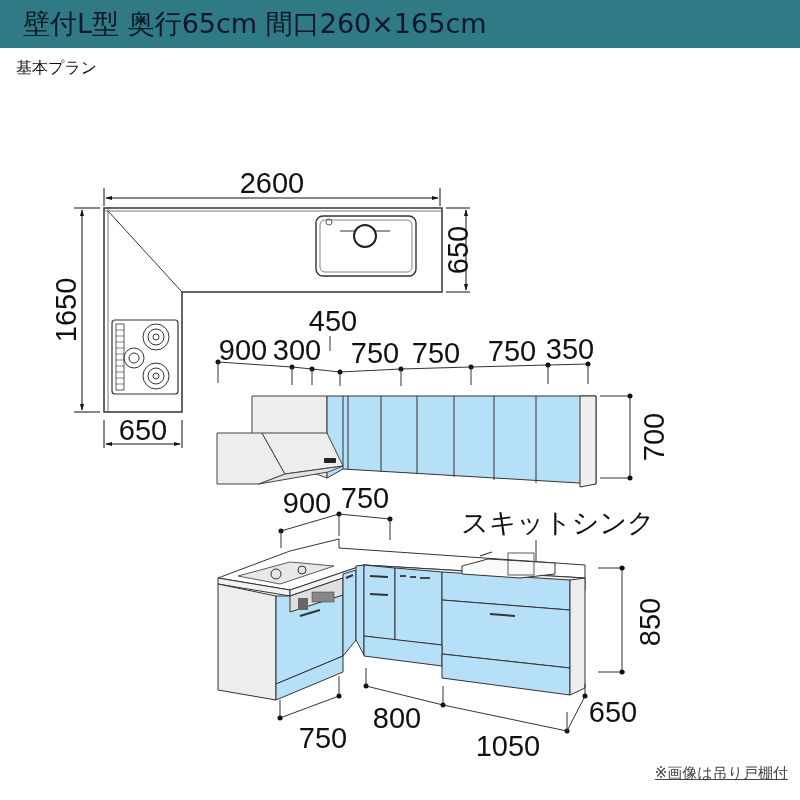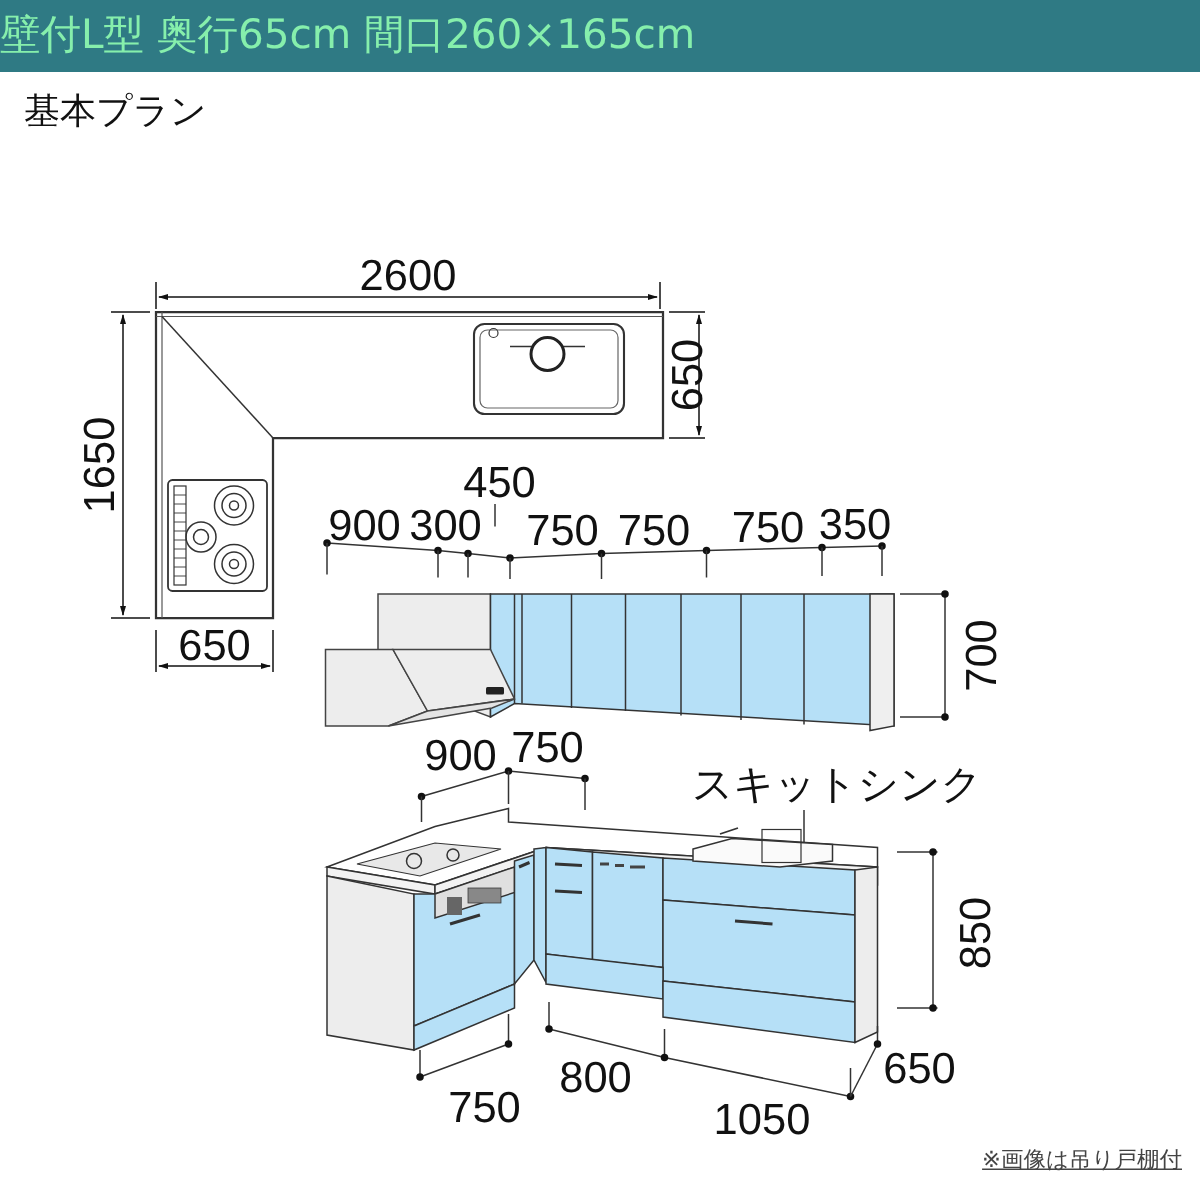--- a/index.html
+++ b/index.html
@@ -1,24 +1,24 @@
 <!DOCTYPE html>
 <html><head>
 <meta charset="utf-8">
 <style>
   html, body { margin: 0; padding: 0; background: #ffffff; }
   body { width: 800px; height: 800px; position: relative; overflow: hidden; font-family: "DejaVu Sans", "Liberation Sans", sans-serif; }
   .header {
     position: absolute; left: 0; top: 0; width: 800px; height: 48px;
-    background: #2f7a84; color: #86efac;
-    font-size: 27px; line-height: 48px; padding-left: 0; box-sizing: border-box;
+    background: #2f7a84; color: #0f172a;
+    font-size: 27px; line-height: 48px; padding-left: 23px; box-sizing: border-box;
     letter-spacing: 0px; white-space: nowrap;
   }
   .subtitle {
-    position: absolute; left: 16px; top: 58px; font-size: 24px; color: #111; white-space: nowrap;
+    position: absolute; left: 16px; top: 58px; font-size: 16px; color: #111; white-space: nowrap;
   }
   .note {
     position: absolute; right: 12px; top: 764px; font-size: 15px; color: #444; white-space: nowrap; text-decoration: underline;
   }
   svg.drawing { position: absolute; left: 0; top: 0; }
   .dim { font-family: "Liberation Sans", "DejaVu Sans", sans-serif; font-size: 29px; fill: #111; }
   .lbl { font-family: "DejaVu Sans", sans-serif; font-size: 27px; fill: #111; }
 </style>
 </head>
 <body>

